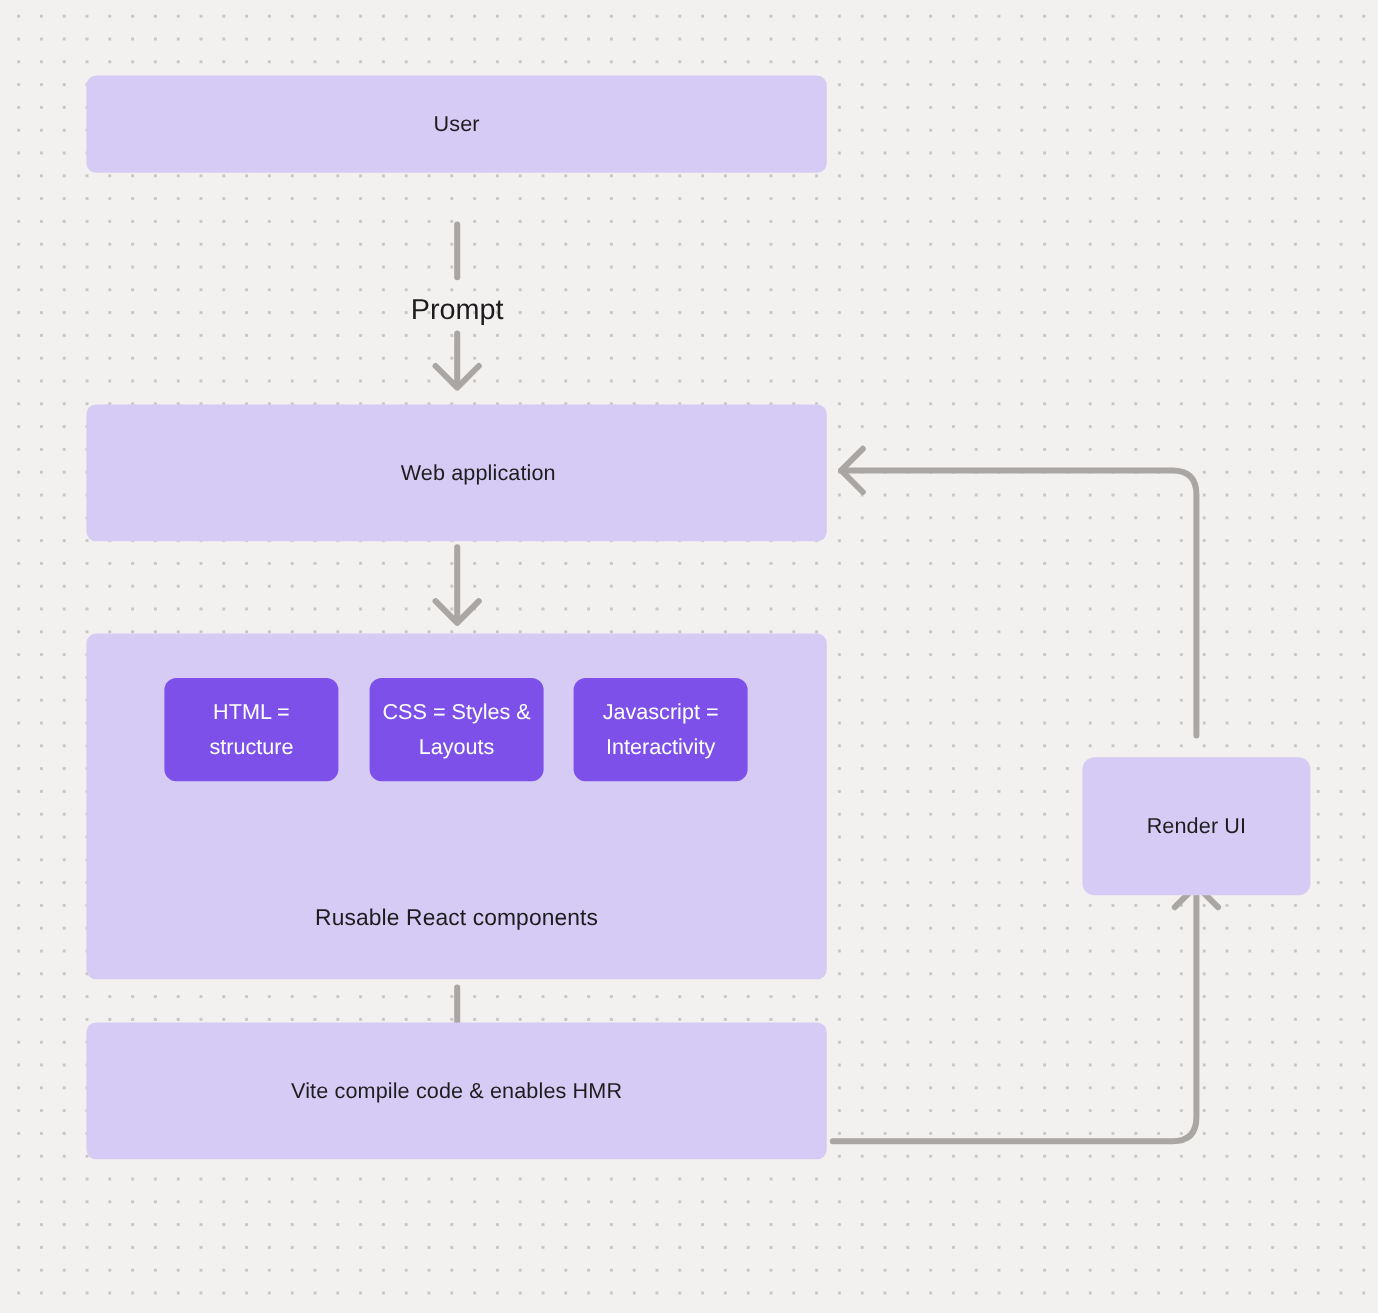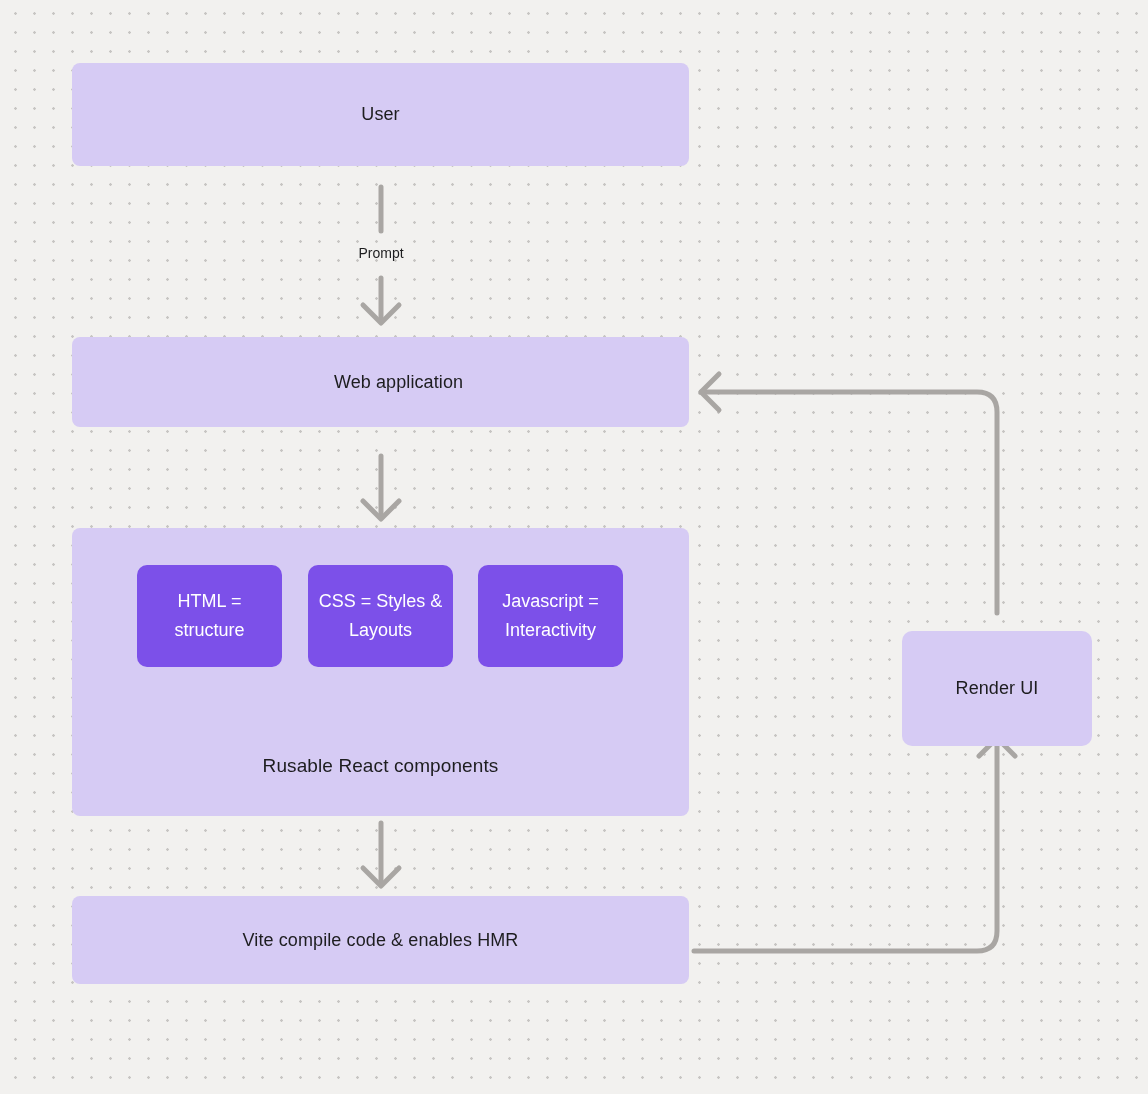--- a/index.html
+++ b/index.html
@@ -45,30 +45,30 @@
     position: absolute;
     background: var(--node-fill);
     border-radius: 8px;
     display: flex;
     align-items: center;
     justify-content: center;
     color: var(--node-text);
     font-size: 18px;
     letter-spacing: 0.1px;
   }
-  .node-user       { left: 72px;  top: 63px;  width: 617px; height: 103px; }
-  .node-webapp     { left: 72px;  top: 337px; width: 617px; height: 90px; padding-left: 36px; }
+  .node-user       { left: 72px;  top: 63px;  width: 617px; height: 81px; }
+  .node-webapp     { left: 72px;  top: 337px; width: 617px; height: 114px; padding-left: 36px; }
   .node-container  { left: 72px;  top: 528px; width: 617px; height: 288px; }
-  .node-vite       { left: 72px;  top: 896px; width: 617px; height: 88px; }
+  .node-vite       { left: 72px;  top: 852px; width: 617px; height: 114px; }
   .node-render     { left: 902px; top: 631px; width: 190px; height: 115px; border-radius: 10px; }
   .component {
     position: absolute;
     top: 565px;
     width: 145px;
-    height: 102px;
+    height: 86px;
     background: var(--component-fill);
     border-radius: 10px;
     display: flex;
     align-items: center;
     justify-content: center;
     text-align: center;
     color: var(--component-text);
     font-size: 18px;
     font-weight: 500;
     line-height: 29px;
@@ -87,21 +87,21 @@
     font-size: 19px;
     letter-spacing: 0.1px;
   }
   .edge-label {
     position: absolute;
     left: 321px;
     top: 245px;
     width: 120px;
     text-align: center;
     color: var(--node-text);
-    font-size: 14px;
+    font-size: 24px;
   }
 </style>
 </head>
 <body>
 
 <div class="canvas">
 
   <svg class="edges" viewBox="0 0 1148 1094" xmlns="http://www.w3.org/2000/svg">
 
     <path d="M381,187 V231"></path>

